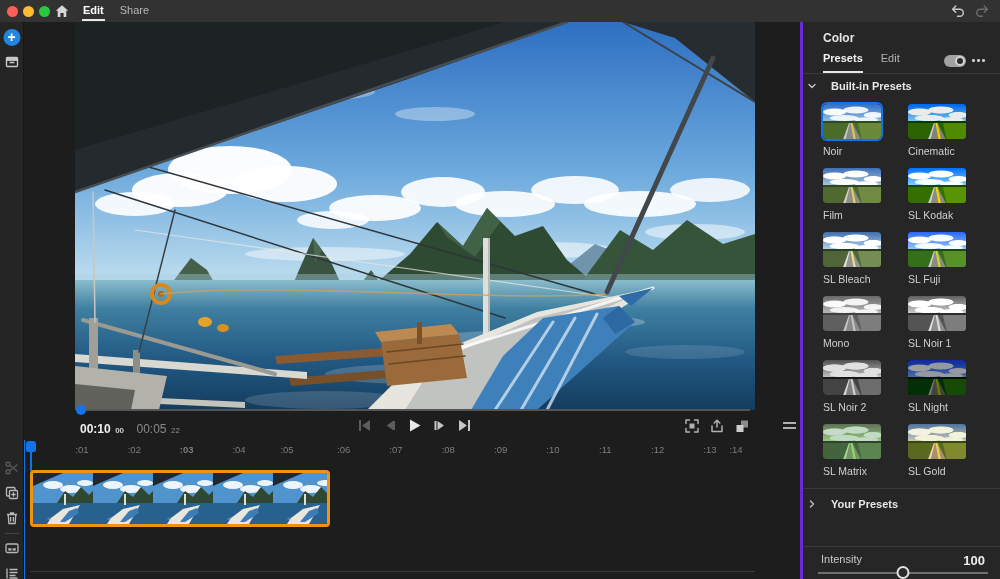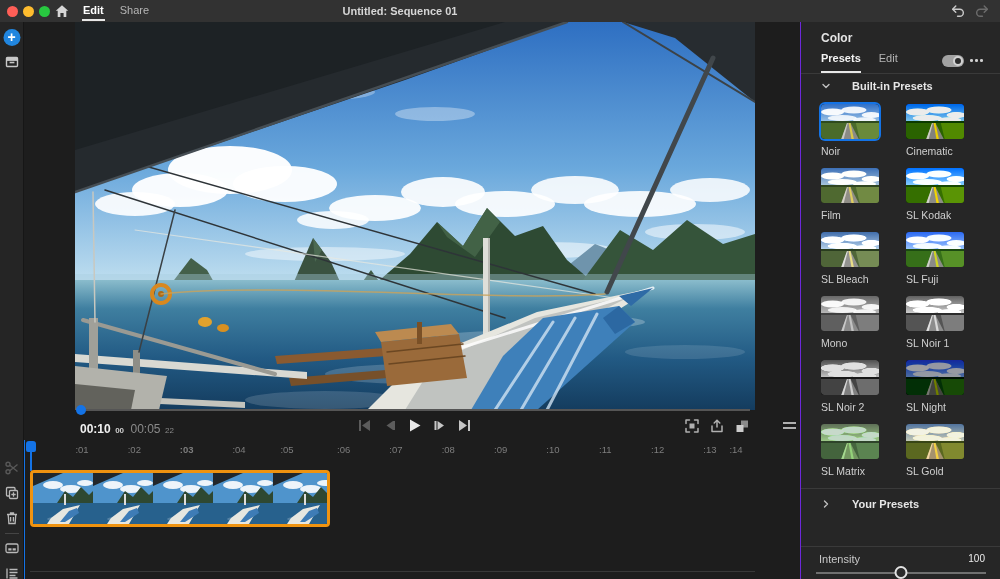--- a/index.html
+++ b/index.html
@@ -31,60 +31,60 @@
   #viewer{left:75px;top:22px;width:680px;height:388px;background:#000;overflow:hidden}
   #viewer svg{display:block}
   #scrubber{left:78px;top:404px;width:674px;height:12px}
   #scrub-track{position:absolute;left:2px;top:5px;width:670px;height:2px;background:#555}
   #scrub-knob{position:absolute;left:-2px;top:1px;width:10px;height:10px;border-radius:50%;background:#1473e6}
 
   
   #timecode{left:80px;top:419px;height:16px;white-space:nowrap}
   .tc-main{font-size:12px;font-weight:bold;color:#f0f0f0}
   .tc-sub{font-size:8px;color:#cfcfcf;font-weight:bold}
-  .tc-dur{font-size:12px;color:#8a8a8a;margin-left:2px}
+  .tc-dur{font-size:12px;color:#8a8a8a;margin-left:8px}
   .tc-dursub{font-size:8px;color:#8a8a8a}
   #transport{left:356px;top:417px;display:flex;gap:8px;align-items:center}
   .tbtn{width:17px;height:17px;display:flex;align-items:center;justify-content:center}
   #preview-tools{left:684px;top:418px;display:flex;gap:9px;align-items:center}
   .ptool{width:16px;height:16px}
   #monitor-menu{left:783px;top:422px;width:13px;height:8px}
   #monitor-menu div{height:2px;background:#b0b0b0;margin-bottom:3px}
 
   
   #ruler{left:24px;top:440px;width:776px;height:20px}
   .tick{position:absolute;top:4px;transform:translateX(-50%);font-size:9.5px;color:#7d7d7d}
   #tl-leftline{left:23px;top:440px;width:2px;height:139px;background:#1473e6}
   #playhead-head{left:26px;top:441px;width:10px;height:11px;background:#1473e6;border-radius:3px 3px 2px 2px}
   #playhead-stem{left:30px;top:452px;width:2px;height:19px;background:#1473e6}
   #clip{left:30px;top:470px;width:300px;height:57px;border:3px solid #ef9310;border-radius:4px;background:#10222e;overflow:hidden;display:flex}
   .clipthumb{flex:0 0 60px;height:51px}
   #track-line{left:30px;top:571px;width:725px;height:1px;background:#383838}
 
   
-  #colorpanel{left:800px;top:22px;width:200px;height:557px;background:#262626;border-left:1px solid #6d28d9;z-index:30}
+  #colorpanel{left:800px;top:22px;width:200px;height:557px;background:#262626;border-left:3px solid #6d28d9;z-index:30}
   #panel-title{position:absolute;left:20px;top:9px;font-size:12px;font-weight:bold;color:#e4e4e4}
   #color-tabs{position:absolute;left:20px;top:30px;display:flex;gap:18px;height:18px}
   .ctab{font-size:11px;color:#b5b5b5;position:relative;padding-bottom:0}
   .ctab.active{color:#f2f2f2;font-weight:bold}
   .ctab.active::after{content:"";position:absolute;left:0;right:0;bottom:-3px;height:2px;background:#e8e8e8}
   #fx-toggle{position:absolute;left:141px;top:33px;width:22px;height:12px;border-radius:6px;background:#a2a2a2}
   #fx-toggle .knob{position:absolute;top:1px;left:11px;width:10px;height:10px;border-radius:50%;background:#2c2c2c;border:2px solid #d2d2d2}
   #panel-more{position:absolute;left:169px;top:37px;display:flex;gap:2.5px}
   #panel-more i{width:2.5px;height:2.5px;border-radius:50%;background:#cfcfcf}
   .hdiv{position:absolute;left:0;width:200px;height:1px;background:#3a3a3a}
-  .secthead{position:absolute;left:20px;display:flex;align-items:center;gap:21px}
+  .secthead{position:absolute;left:4px;display:flex;align-items:center;gap:14px}
   .secthead span{font-size:11px;font-weight:bold;color:#e6e6e6}
   #preset-grid{position:absolute;left:20px;top:82px;display:grid;grid-template-columns:58px 58px;column-gap:27px;grid-auto-rows:64px}
   .preset .pthumb{width:58px;height:35px;border-radius:3px;overflow:hidden;background:#000}
   .preset .pthumb svg{display:block;width:100%;height:100%}
   .preset.selected .pthumb{box-shadow:0 0 0 2px #1473e6;border-radius:4px}
   .preset .plabel{display:block;margin-top:6px;font-size:10.5px;color:#cfcfcf;white-space:nowrap}
   #intensity-label{position:absolute;left:18px;top:531px;font-size:11px;color:#c8c8c8}
-  #intensity-value{position:absolute;right:15px;top:531px;font-size:10px;font-weight:normal;color:#ececec}
+  #intensity-value{position:absolute;right:15px;top:531px;font-size:13px;font-weight:bold;color:#ececec}
   #intensity-slider{position:absolute;left:15px;top:544px;width:170px;height:14px}
   #intensity-track{position:absolute;left:0;top:6px;width:170px;height:2px;background:#707070}
   #intensity-knob{position:absolute;top:0;width:13px;height:13px;border-radius:50%;background:#2b2b2b;border:2px solid #e2e2e2;transform:translateX(-50%)}
 
   svg .st{fill:none;stroke-linecap:round;stroke-linejoin:round}
 </style>
 </head>
 <body>
 
 <div id="topbar" class="abs">
@@ -93,21 +93,20 @@
   <div id="tl-zoom" class="tlight"></div>
   <div id="home-btn">
     <svg viewBox="0 0 16 16">
         <path d="M8 2.2l6.2 5.6h-1.9V14H9.6v-3.9H6.4V14H3.7V7.8H1.8z" fill="#d6d6d6"></path>
       </svg>
   </div>
   <div id="topbar-tabs">
       <div class="tbtab active">Edit</div>
       <div class="tbtab">Share</div>
     </div>
-  <div id="win-title" class="abs">Untitled: Sequence 01</div>
   <div class="histbtn" style="left:950px">
     <svg viewBox="0 0 18 18">
         <path class="st" d="M6.5 3.5 L3 7 L6.5 10.5" stroke="#c9c9c9" stroke-width="1.6"></path>
         <path class="st" d="M3.4 7 H11 a4 4 0 0 1 0 8 H8.5" stroke="#c9c9c9" stroke-width="1.6"></path>
       </svg>
   </div>
   <div class="histbtn" style="left:974px">
     <svg viewBox="0 0 18 18" style="opacity:.38">
         <path class="st" d="M11.5 3.5 L15 7 L11.5 10.5" stroke="#c9c9c9" stroke-width="1.6"></path>
         <path class="st" d="M14.6 7 H7 a4 4 0 0 0 0 8 H9.5" stroke="#c9c9c9" stroke-width="1.6"></path>

